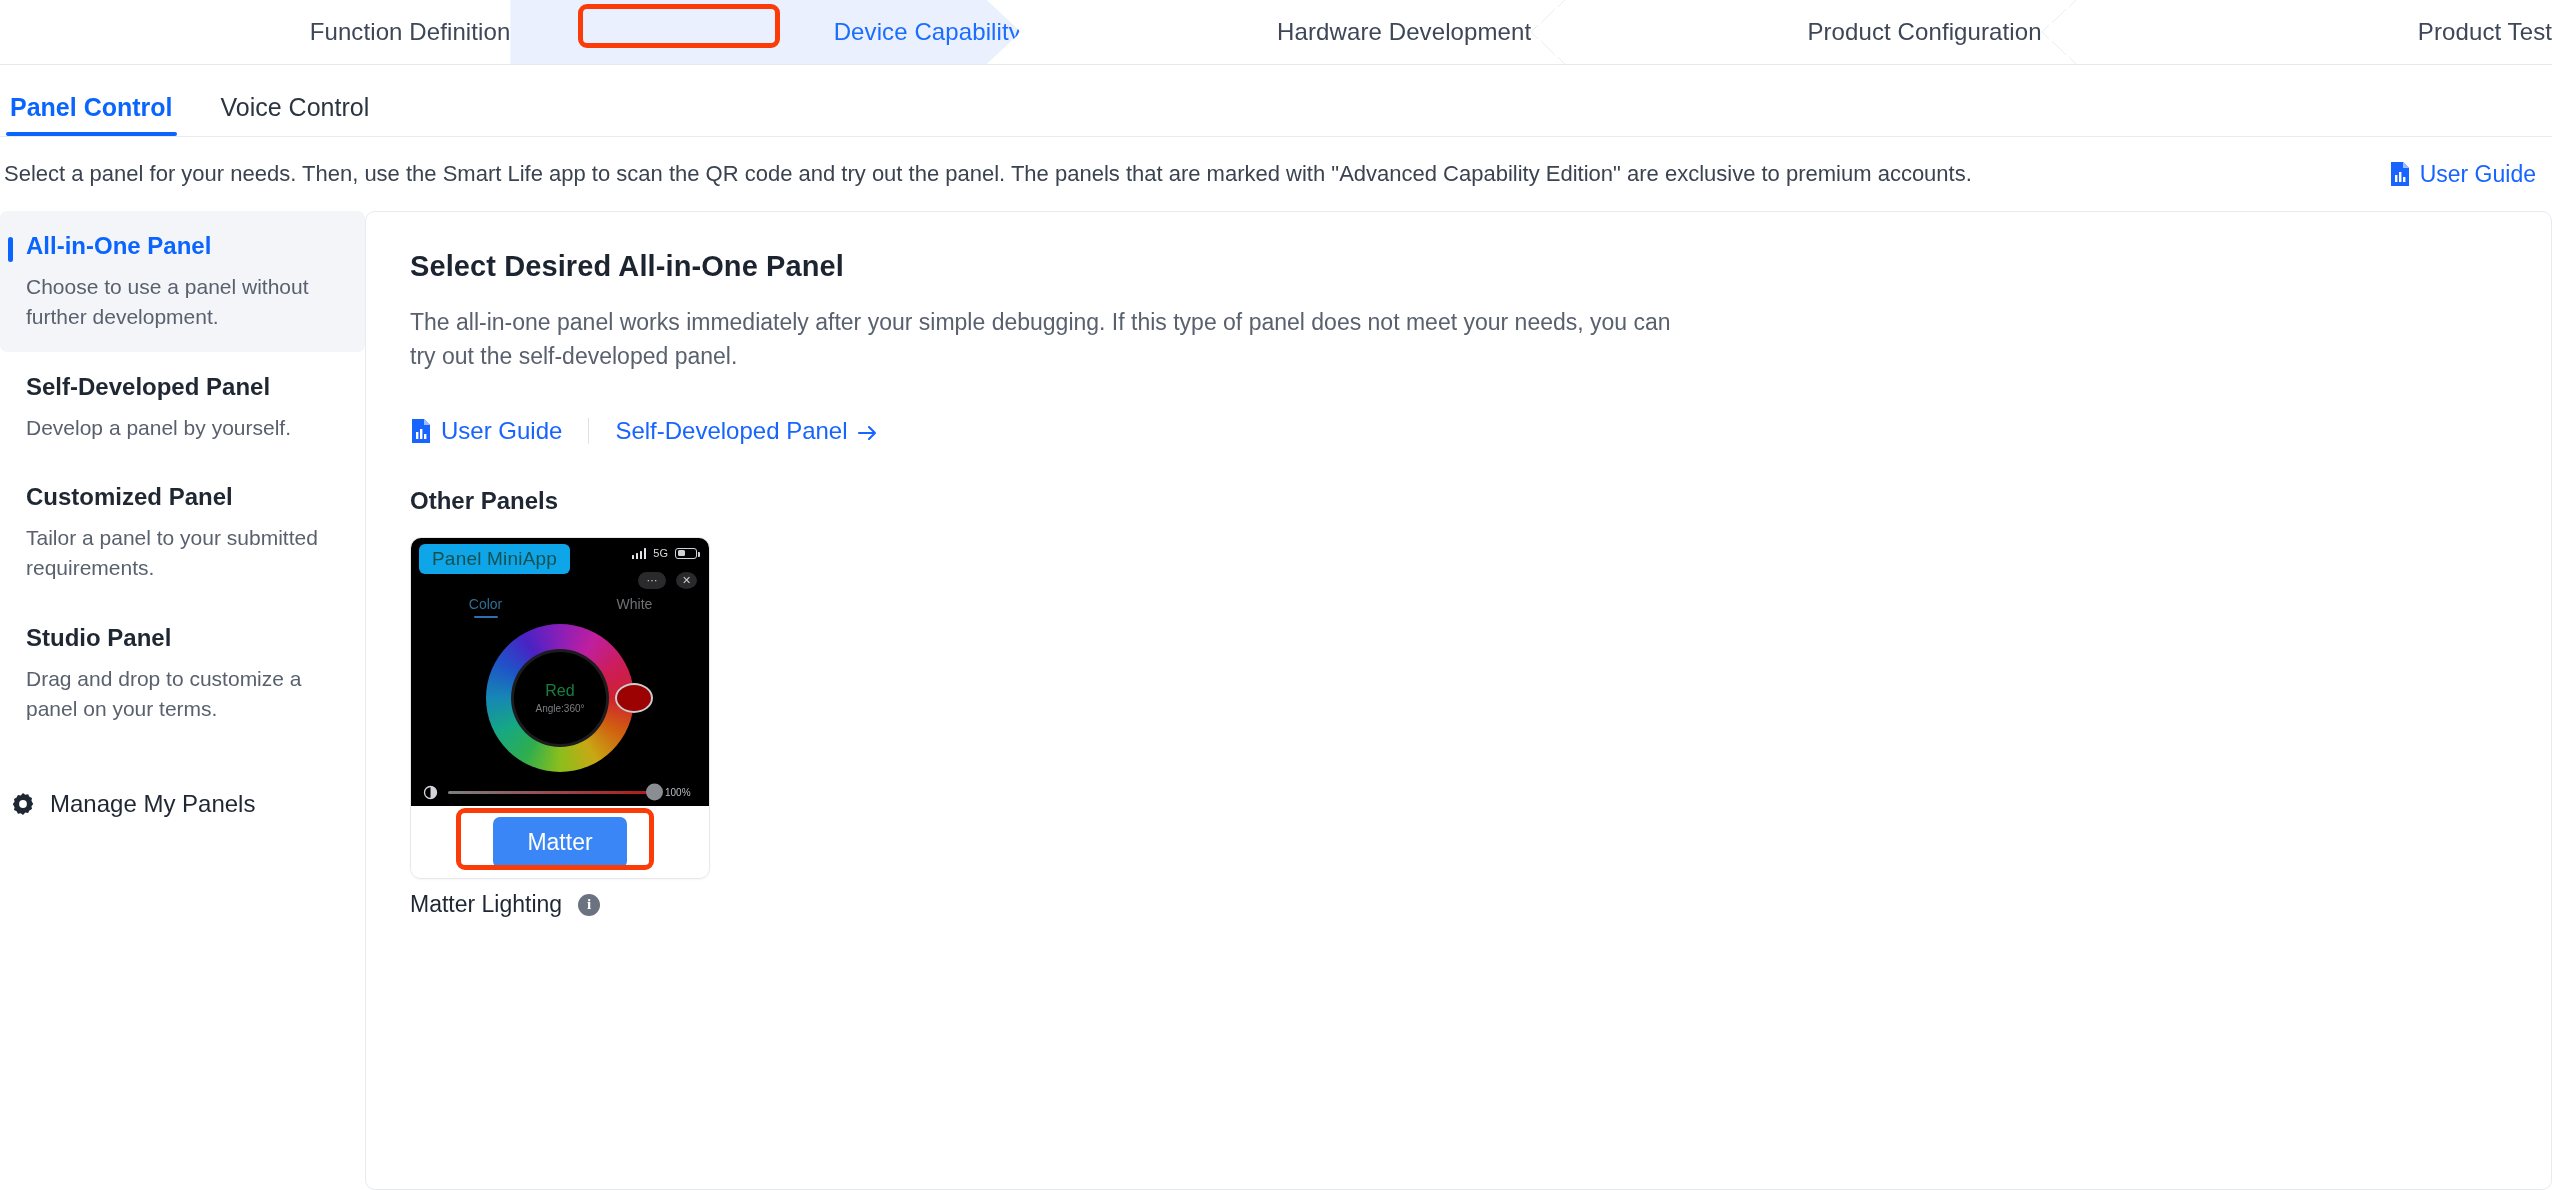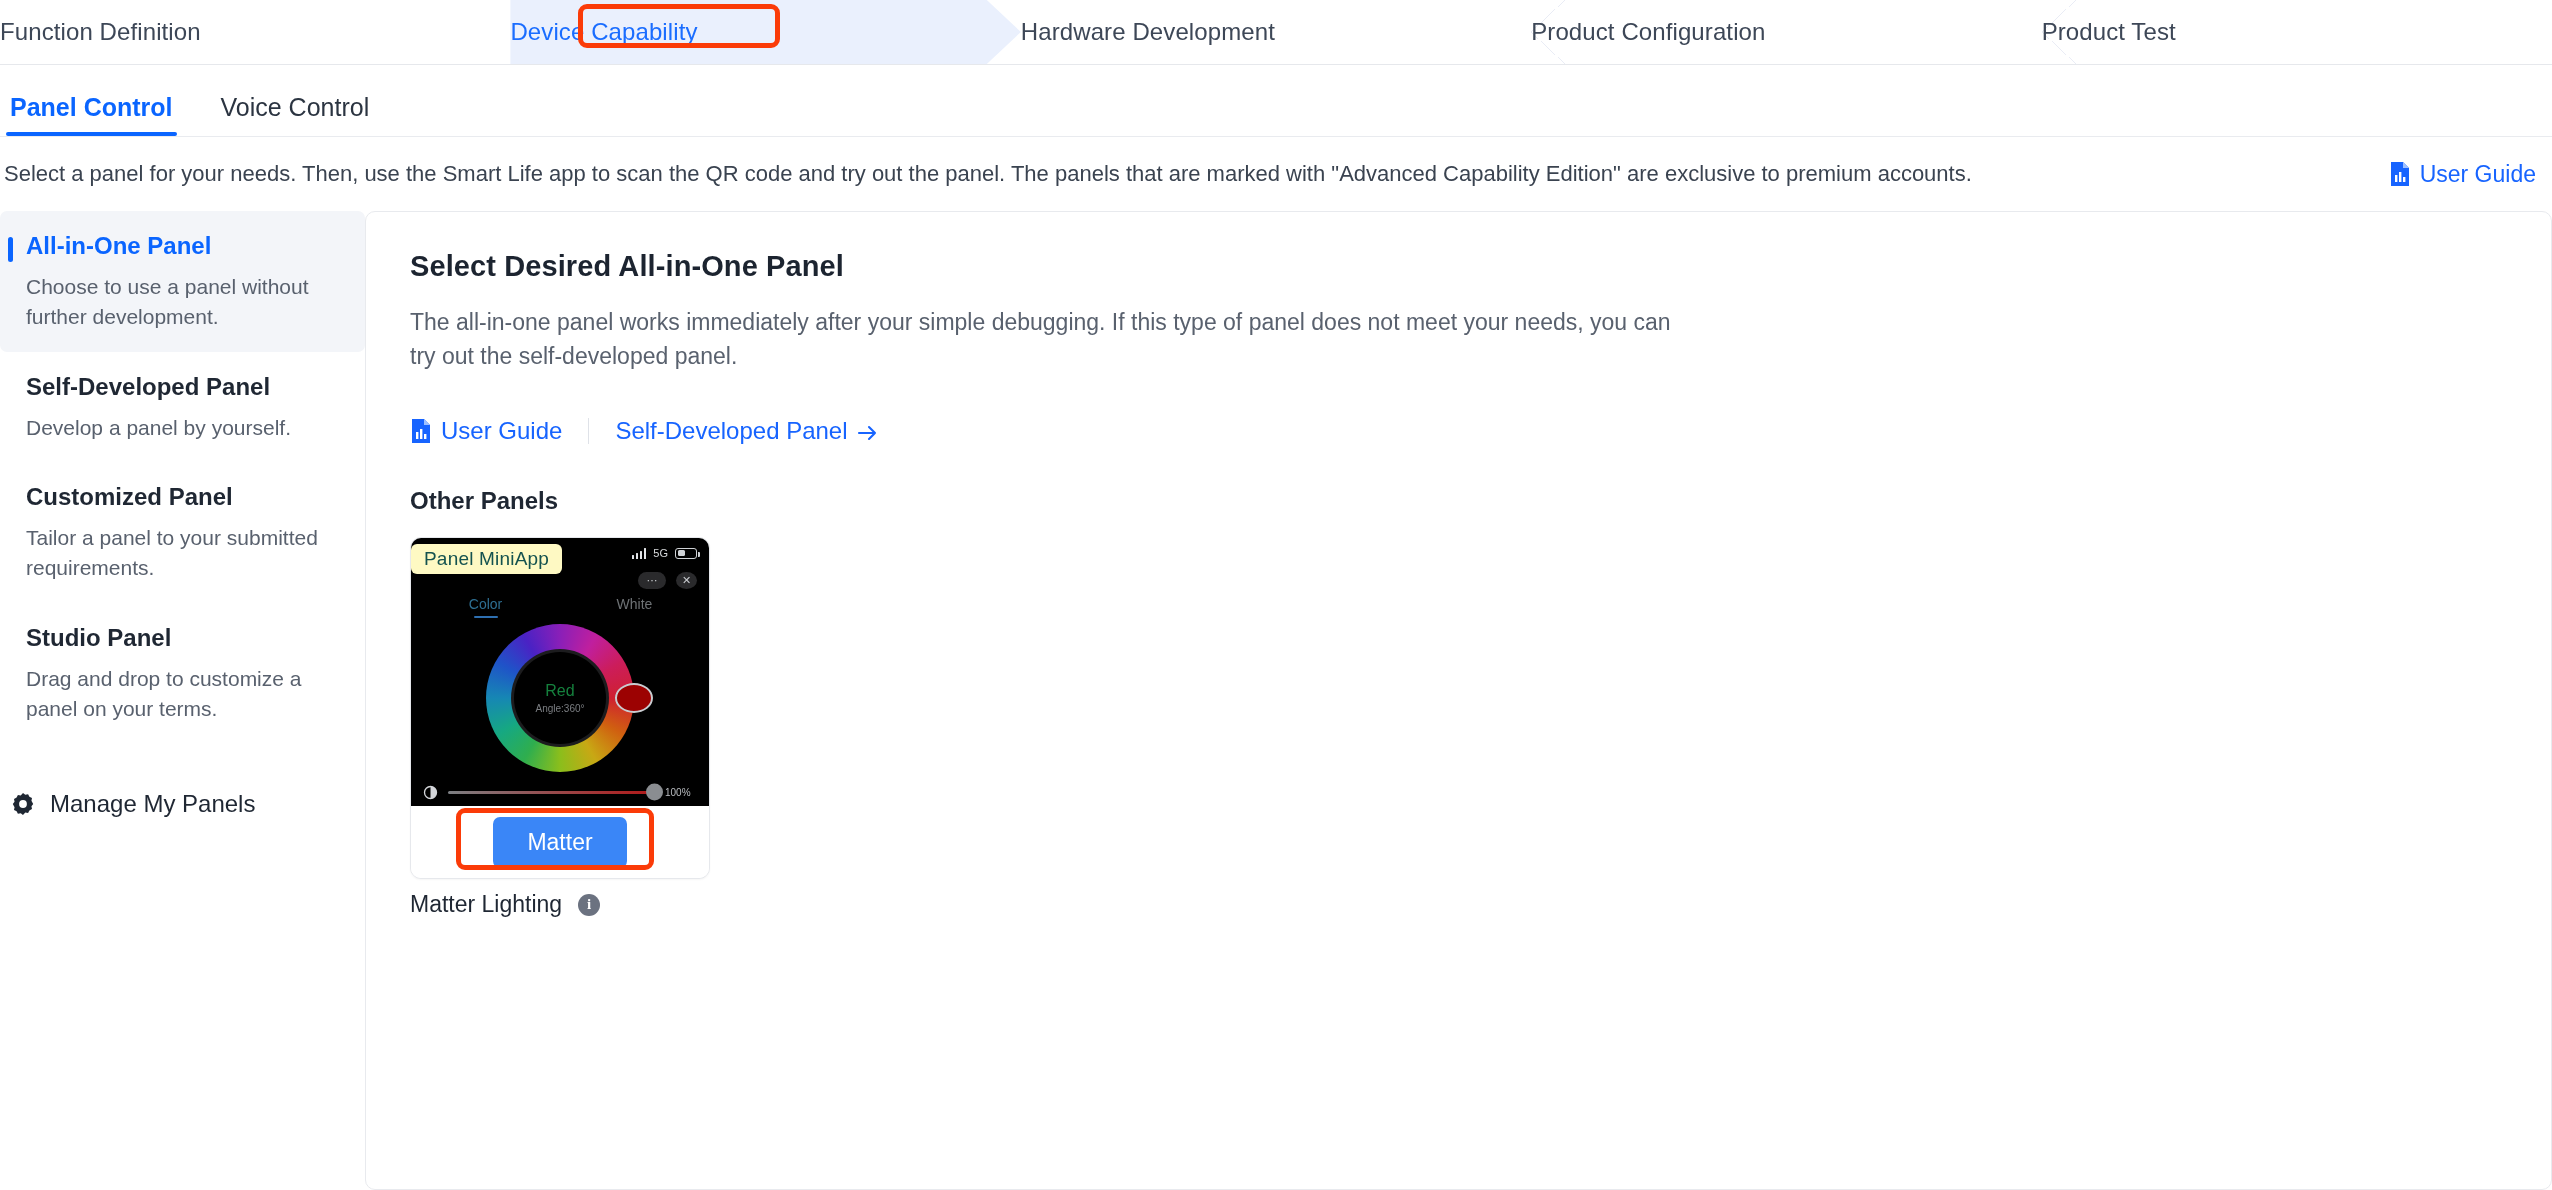--- a/index.html
+++ b/index.html
@@ -17,21 +17,21 @@
     height: 65px;
     display: flex;
     border-bottom: 1px solid #e6e8ec;
     background: #ffffff;
   }
   .step {
     position: relative;
     flex: 1 1 0;
     display: flex;
     align-items: center;
-    justify-content: flex-start;
+    justify-content: flex-end;
     font-size: 24px;
     color: #3d4757;
     letter-spacing: .1px;
     cursor: pointer;
     background: transparent;
   }
   
   .step + .step::before {
     content: "";
     position: absolute;
@@ -240,23 +240,23 @@
   .bars { display: flex; align-items: flex-end; gap: 1.5px; height: 11px; }
   .bars i { width: 2.5px; background: #e2e4e7; display: block; border-radius: .5px; }
   .bars i:nth-child(1){height:4px}.bars i:nth-child(2){height:6px}
   .bars i:nth-child(3){height:8px}.bars i:nth-child(4){height:11px}
   .batt { width: 22px; height: 11px; border: 1px solid #cfd2d6; border-radius: 3px; position: relative; }
   .batt::after { content:""; position:absolute; right:-4px; top:3px; width:2px; height:5px; background:#cfd2d6; border-radius:0 1px 1px 0;}
   .batt i { position:absolute; left:1.5px; top:1.5px; bottom:1.5px; width:7px; background:#cfd2d6; border-radius:1.5px; display:block;}
 
   .mini-badge {
     position: absolute;
-    left: 0; top: 6px;
+    left: 8px; top: 6px;
     padding: 4px 13px;
-    background: #fef9c3;
+    background: #0ea5e9;
     color: #14524f;
     font-size: 19px;
     border-radius: 6px;
     letter-spacing: .2px;
     z-index: 4;
   }
   .capsule-row {
     display: flex;
     align-items: center;
     justify-content: flex-end;

